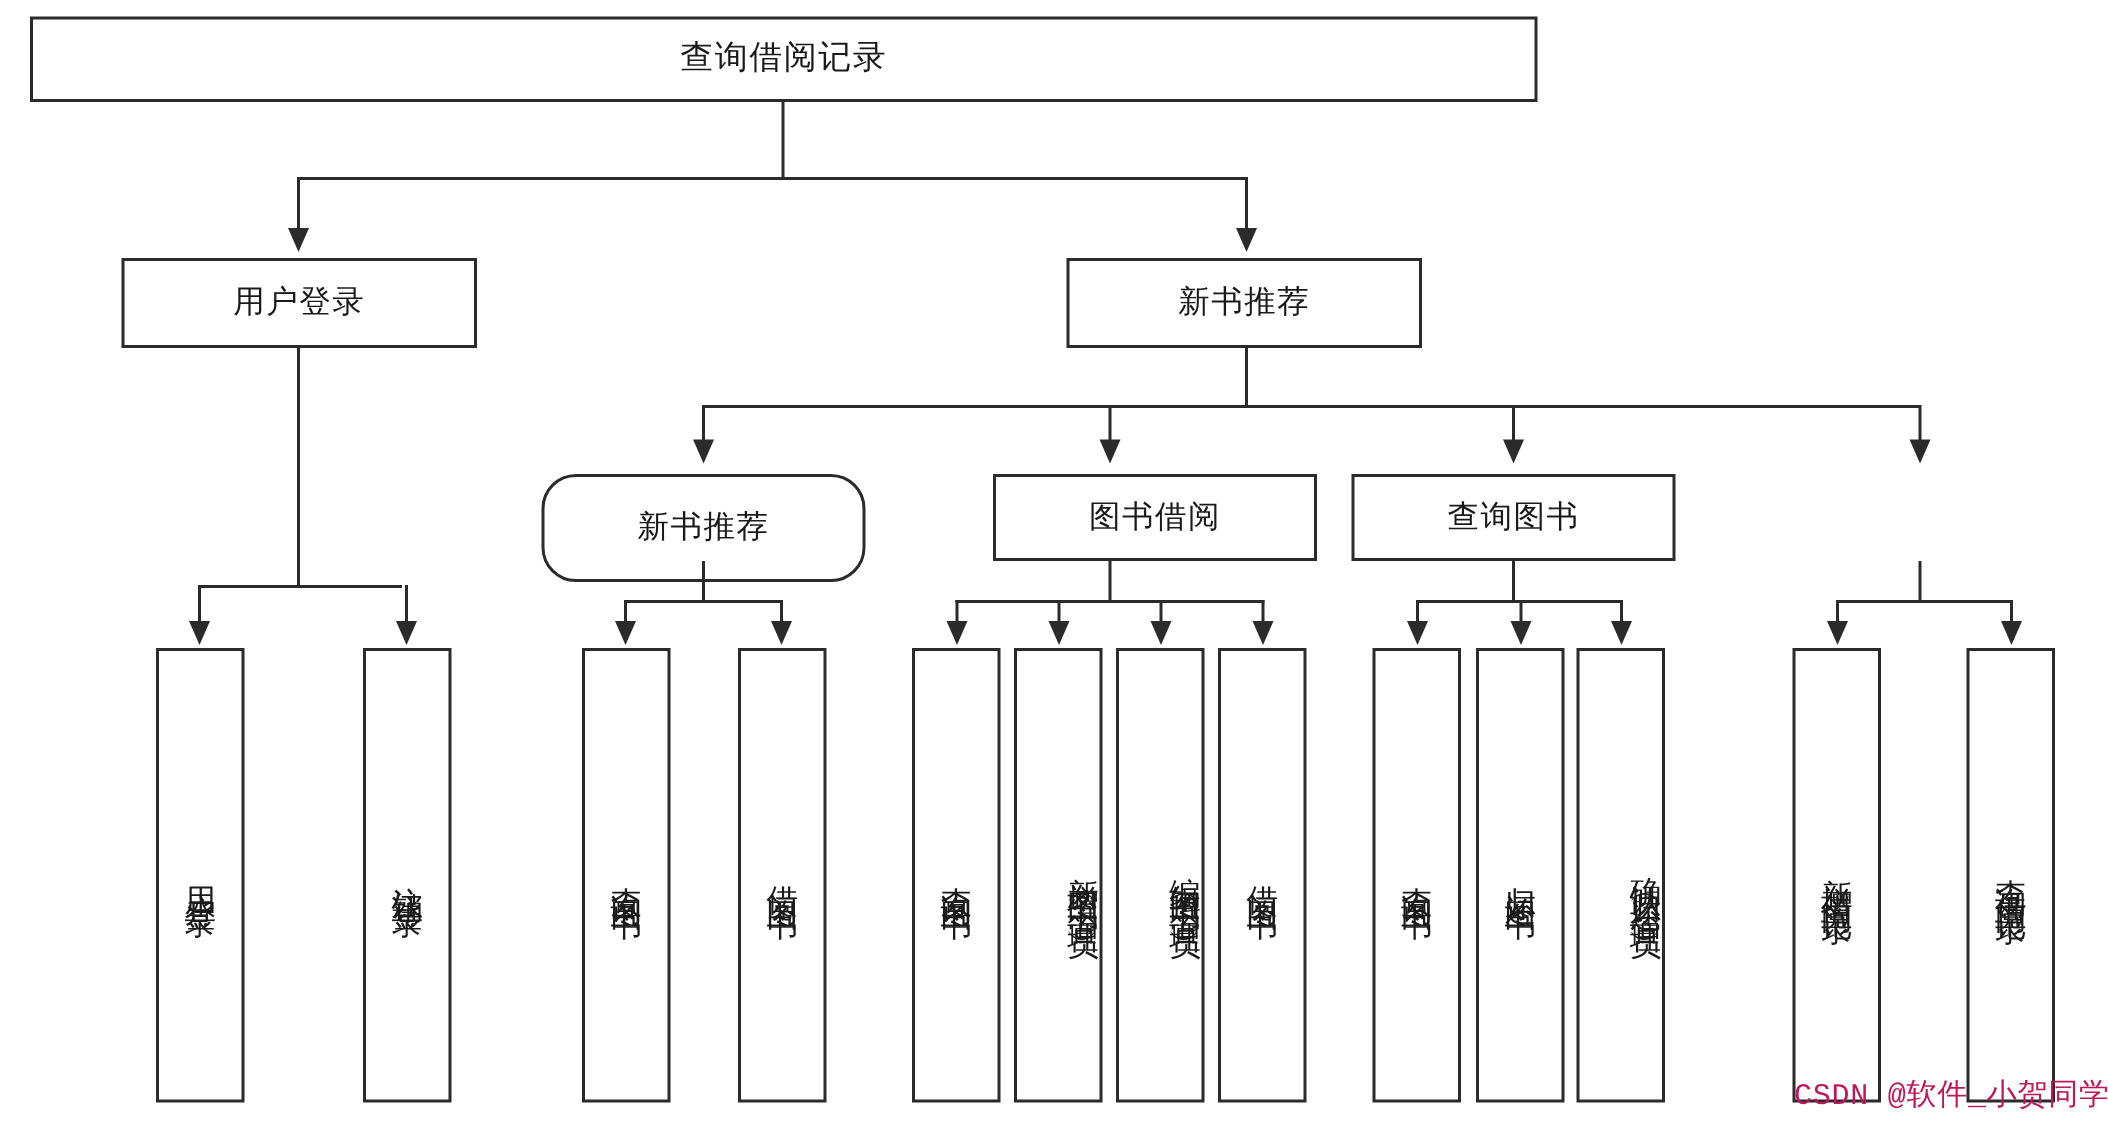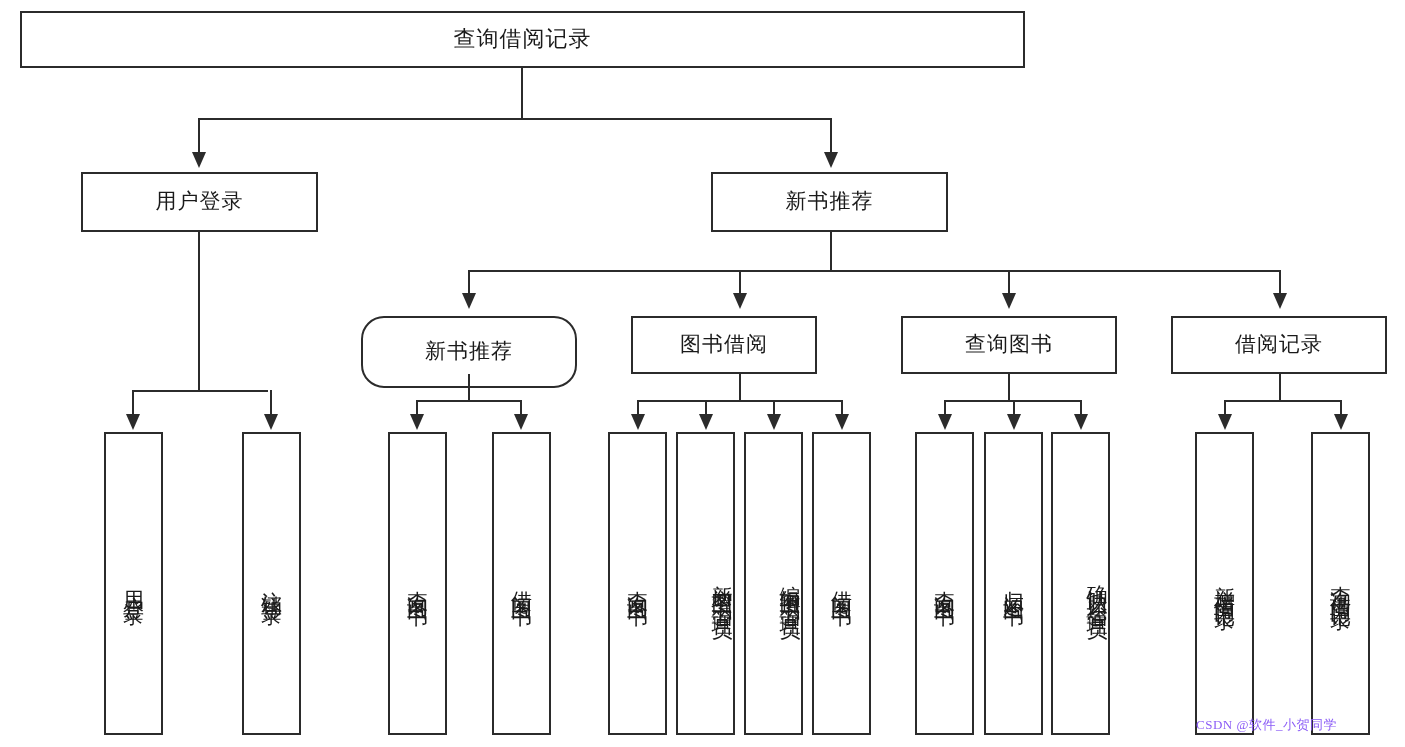--- a/index.html
+++ b/index.html
@@ -65,25 +65,25 @@
     position:absolute;
     width:0;height:0;
     border-left:7px solid transparent;
     border-right:7px solid transparent;
     border-top:16px solid #2b2b2b;
   }
 
   
   .wm{
     position:absolute;
-    font-size:13px;
-    color:#8b5cf6;
+    font-size:20px;
+    color:#be185d;
     white-space:nowrap;
     letter-spacing:0.5px;
-    font-family:Liberation Serif, serif;
+    font-family:Liberation Mono, monospace;
   }
 </style>
 </head>
 <body>
 
 <div id="stage">
 
   <div class="node h root" style="left:20px;top:11px;width:1005px;height:57px;">
     <span>查询借阅记录</span>
   </div>
@@ -123,28 +123,25 @@
 
   <div class="ln vl" style="left:1008px;top:270px;width:2px;height:25px;"></div>
   <div class="arw" style="left:1002px;top:293px;"></div>
 
   <div class="ln vl" style="left:1279px;top:270px;width:2px;height:25px;"></div>
   <div class="arw" style="left:1273px;top:293px;"></div>
 
   <div class="node h" style="left:361px;top:316px;width:216px;height:72px;border-radius:23px;">
     <span>新书推荐</span>
   </div>
-  <div class="node h" style="left:631px;top:316px;width:186px;height:58px;">
+  <div class="node h" style="left:662px;top:316px;width:216px;height:58px;">
     <span>图书借阅</span>
   </div>
   <div class="node h" style="left:901px;top:316px;width:216px;height:58px;">
     <span>查询图书</span>
-  </div>
-  <div class="node h" style="left:1171px;top:316px;width:216px;height:58px;">
-    <span>借阅记录</span>
   </div>
 
   <div class="ln vl" style="left:468px;top:374px;width:2px;height:28px;"></div>
   <div class="ln hl" style="left:416px;top:400px;width:106px;height:2px;"></div>
   <div class="ln vl" style="left:416px;top:400px;width:2px;height:16px;"></div>
   <div class="arw" style="left:410px;top:414px;"></div>
   <div class="ln vl" style="left:520px;top:400px;width:2px;height:16px;"></div>
   <div class="arw" style="left:514px;top:414px;"></div>
 
   <div class="ln vl" style="left:739px;top:374px;width:2px;height:28px;"></div>

